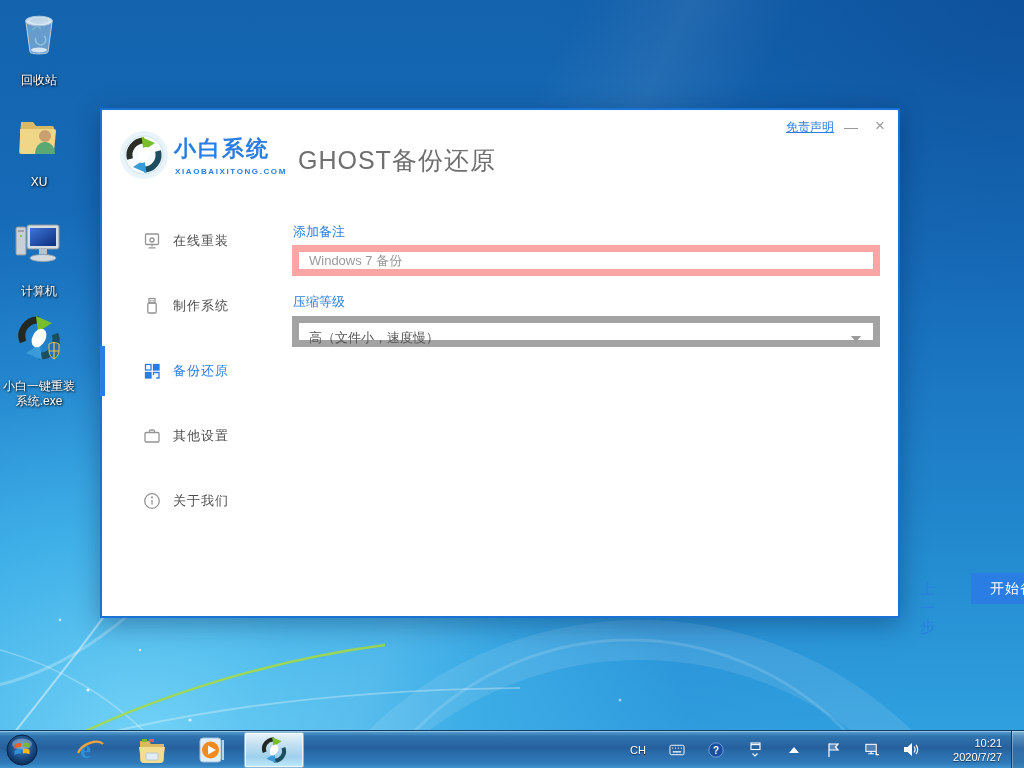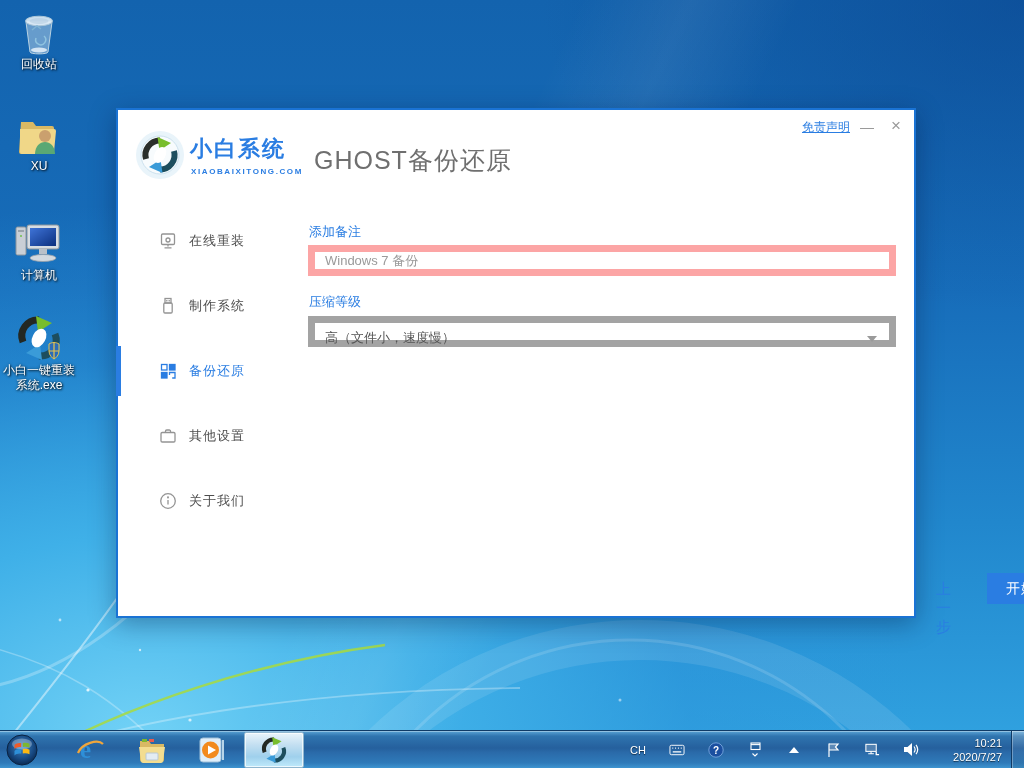--- a/index.html
+++ b/index.html
@@ -14,27 +14,27 @@
       radial-gradient(780px 500px at 100% 0%, rgba(9,66,140,.55), rgba(9,66,140,0) 62%),
       radial-gradient(1050px 720px at 14% 96%, #72d2f6 0%, #3fb0e8 28%, rgba(45,150,220,.45) 52%, rgba(25,110,190,0) 74%),
       linear-gradient(180deg, #1363ae 0%, #176dba 38%, #2187cd 68%, #32a5e2 100%);
   }
   .streaks { position:absolute; inset:0; width:100%; height:100%; }
 
   
   .dicon { position:absolute; left:3px; width:72px; text-align:center; cursor:default; }
   .dicon .img { height:46px; display:flex; align-items:flex-end; justify-content:center; }
   .dicon .lbl {
-    margin-top:1px; font-size:12px; color:#fff; line-height:15px;
+    margin-top:17px; font-size:12px; color:#fff; line-height:15px;
     text-shadow:1px 1px 2px rgba(0,0,0,.85), 0 0 3px rgba(0,0,0,.6);
   }
 
   
   .win {
-    position:absolute; left:116px; top:108px; width:800px; height:510px;
+    position:absolute; left:100px; top:108px; width:800px; height:510px;
     background:#fff; border:2px solid #1a73d4; box-shadow:0 6px 24px rgba(0,20,60,.35);
   }
   .win-ctrl { position:absolute; top:9px; font-size:12px; }
   .disclaimer { right:64px; color:#2a7de2; text-decoration:underline; cursor:pointer; }
   .minimize { right:40px; color:#9a9a9a; font-size:14px; cursor:pointer; }
   .closebtn { right:13px; color:#9a9a9a; font-size:17px; line-height:14px; cursor:pointer; }
 
   .brand-logo { position:absolute; left:17px; top:20px; }
   .brand-name { position:absolute; left:72px; top:24px; font-size:22px; font-weight:bold; color:#2a7de2; letter-spacing:2px; }
   .brand-domain { position:absolute; left:73px; top:57px; font-size:8px; color:#2a7de2; letter-spacing:1.6px; font-weight:bold; }

